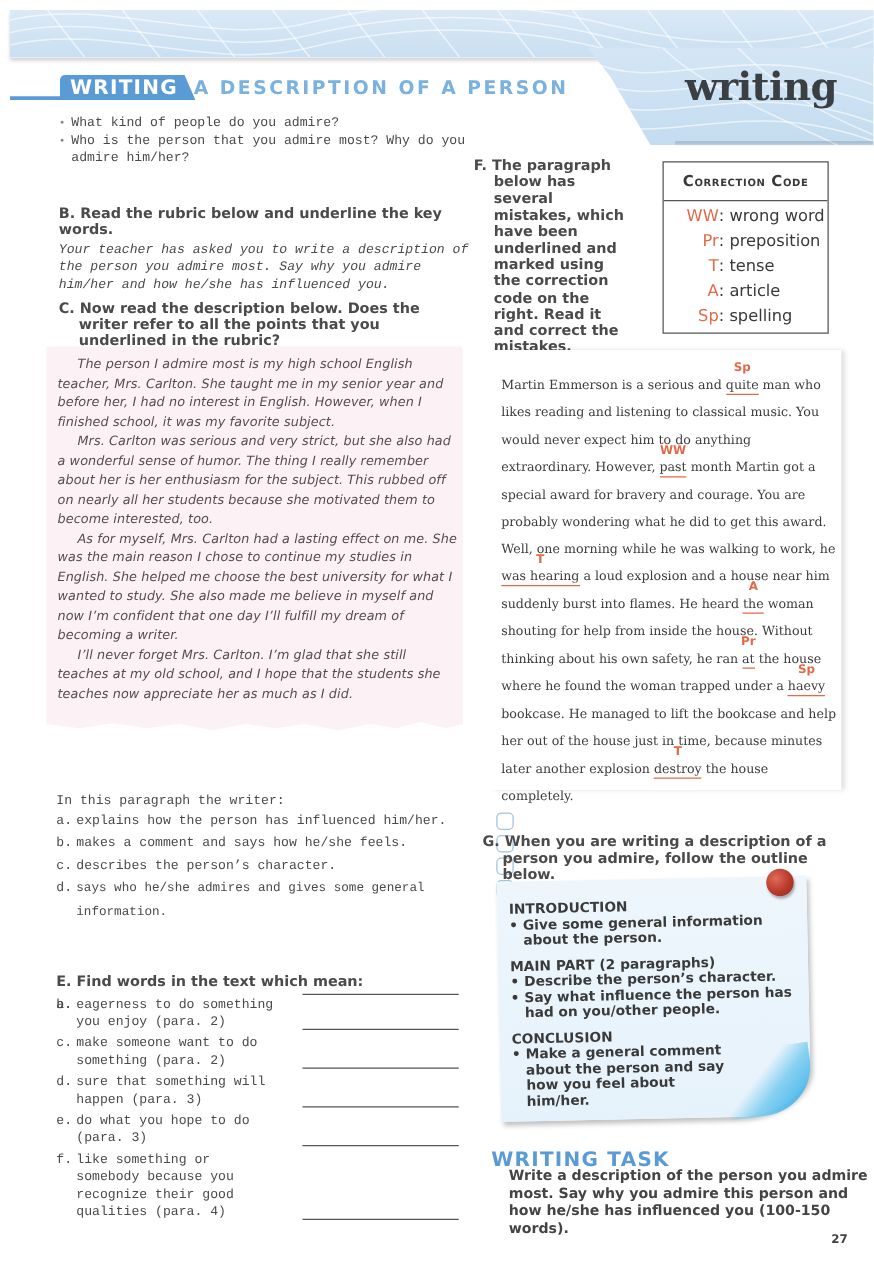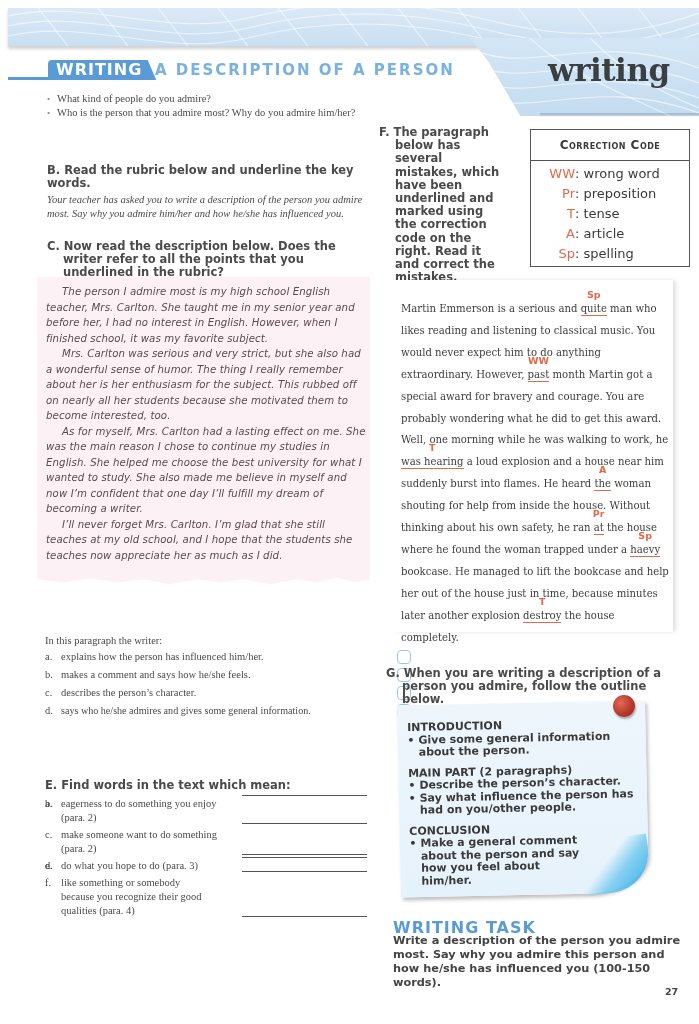--- a/index.html
+++ b/index.html
@@ -39,21 +39,21 @@
       background: #5b9bd5; color: #fff; font-weight: bold; font-size: 16px; letter-spacing: 1px;
       line-height: 20px; border-radius: 4px 2px 0 0;
       clip-path: polygon(0 0, 92% 0, 100% 100%, 0 100%);
     }
     .title-sub {
       position: absolute; left: 147px; top: 3px; color: #79b1df; font-weight: bold;
       font-size: 15px; letter-spacing: 2px; white-space: nowrap;
     }
 
     .sec-head { font-weight: bold; font-size: 11.5px; color: #4a4a4a; line-height: 13px; }
-    .serif { font-family: Liberation Serif, serif; font-size: 10.5px; color: #4a4a4a; line-height: 14px; }
+    .serif { font-family: Liberation Mono, monospace; font-size: 10.5px; color: #4a4a4a; line-height: 14px; }
     .ital { font-style: italic; }
 
     .secA { position: absolute; left: 47px; top: 89px; width: 330px; }
     .secA ul { list-style: none; margin-top: 3px; }
     .secA li { position: relative; padding-left: 10px; }
     .secA li::before { content: "•"; position: absolute; left: 0; top: 0; color: #888; font-size: 9px; }
 
     .secB { position: absolute; left: 47px; top: 164px; width: 330px; }
     .secB p { margin-top: 3px; }
 
@@ -72,21 +72,21 @@
       font-family: "DejaVu Sans", sans-serif; font-size: 10.2px; line-height: 15.5px;
       color: #5a4a52; font-style: italic; letter-spacing: 0.1px;
     }
     .pink-text p { text-indent: 16px; }
 
     
     .secF { position: absolute; left: 379px; top: 126px; width: 125px; }
     .secF .sec-head { line-height: 13.2px; }
 
     .code-box {
-      position: absolute; left: 530px; top: 129px; width: 160px; height: 138px;
+      position: absolute; left: 530px; top: 129px; width: 133px; height: 138px;
       border: 1.5px solid #555; background: #fff;
     }
     .code-title {
       height: 31px; border-bottom: 1.5px solid #555; text-align: center; line-height: 31px;
       font-weight: bold; font-size: 12px; letter-spacing: 0.5px; color: #3a3a3a;
       font-variant: small-caps;
     }
     .code-list { padding-top: 3px; }
     .code-row { height: 20px; line-height: 20px; font-size: 13px; color: #3a3a3a; }
     .code-key { display: inline-block; width: 44px; text-align: right; color: #e06a4a; }
@@ -155,21 +155,21 @@
     }
     .note-block { margin-bottom: 8px; }
     .note-head { font-weight: bold; }
     .note-bul { position: relative; padding-left: 11px; }
     .note-bul::before { content: "•"; position: absolute; left: 0; top: 0; }
 
     .task-title {
       position: absolute; left: 393px; top: 918px; color: #5b9bd5; font-weight: bold; font-size: 16px; letter-spacing: 1px;
     }
     .task-body {
-      position: absolute; left: 393px; top: 934px; width: 290px; font-weight: bold; font-size: 11.3px; line-height: 14px; color: #444;
+      position: absolute; left: 407px; top: 934px; width: 290px; font-weight: bold; font-size: 11.3px; line-height: 14px; color: #444;
     }
     .page-num {
       position: absolute; left: 665px; top: 986px; font-weight: bold; font-size: 9.5px; color: #444;
     }
   </style>
 </head>
 <body>
 
 <div class="top-band">
   <svg width="691" height="38">
@@ -253,21 +253,21 @@
     <div class="item"><span class="lt">d.</span><span style="font-size:10.1px">says who he/she admires and gives some general information.</span><span class="d-box" style="top:2px"></span></div>
   </div>
 </div>
 
 <div class="secE">
   <div class="sec-head">E. Find words in the text which mean:</div>
   <div class="e-list serif">
     <div class="item" style="width:185px"><span class="lt">a.</span><span class="e-line" style="bottom:1px"></span></div>
     <div class="item" style="width:185px"><span class="lt">b.</span><span>eagerness to do something  you enjoy (para. 2)</span><span class="e-line" style="bottom:1px"></span></div>
     <div class="item" style="width:185px"><span class="lt">c.</span><span>make someone want to do something (para. 2)</span><span class="e-line" style="bottom:1px"></span></div>
-    <div class="item" style="width:185px"><span class="lt">d.</span><span class="e-line" style="bottom:1px"></span></div>
+    <div class="item" style="width:185px"><span class="lt">d.</span><span>sure that something will happen (para. 3)</span><span class="e-line" style="bottom:1px"></span></div>
     <div class="item" style="width:185px"><span class="lt">e.</span><span>do what you hope to do (para. 3)</span><span class="e-line" style="bottom:1px"></span></div>
     <div class="item" style="width:165px"><span class="lt">f.</span><span>like something or somebody because you recognize their good qualities (para. 4)</span><span class="e-line" style="bottom:1px"></span></div>
   </div>
 </div>
 
 <div class="secG">
   <div class="sec-head hang">G. When you are writing a description of a person you admire, follow the outline below.</div>
 </div>
 <div class="blue-note"></div>
 <div class="curl"></div>

